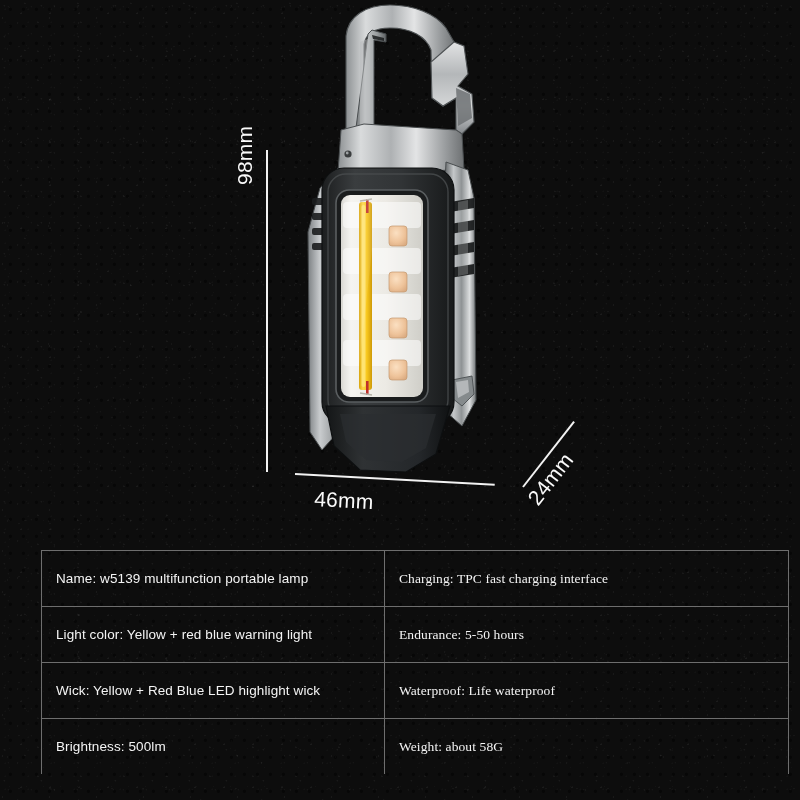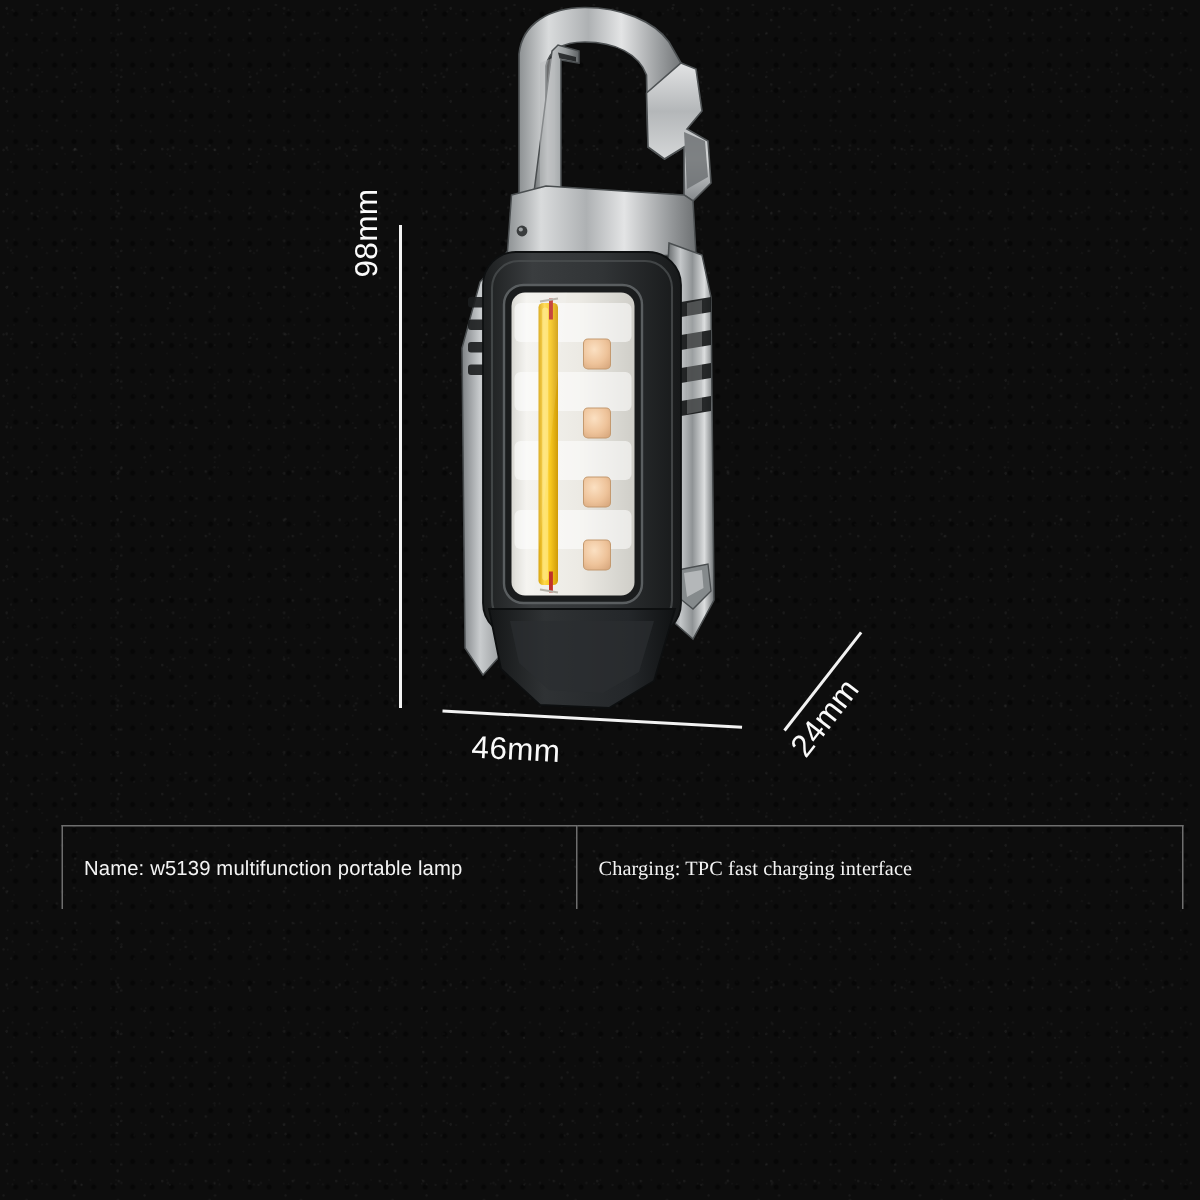--- a/index.html
+++ b/index.html
@@ -246,16 +246,28 @@
 
   <div class="dimline" id="dim-d-line"></div>
   <div class="dimlabel" id="dim-d-label">24mm</div>
 
   <table id="spec-table">
     <tbody>
       <tr>
         <td class="c-left">Name: w5139 multifunction portable lamp</td>
         <td class="c-right">Charging: TPC fast charging interface</td>
       </tr>
+      <tr>
+        <td class="c-left">Light color: Yellow + red blue warning light</td>
+        <td class="c-right">Endurance: 5-50 hours</td>
+      </tr>
+      <tr>
+        <td class="c-left">Wick: Yellow + Red Blue LED highlight wick</td>
+        <td class="c-right">Waterproof: Life waterproof</td>
+      </tr>
+      <tr>
+        <td class="c-left">Brightness: 500lm</td>
+        <td class="c-right">Weight: about 58G</td>
+      </tr>
     </tbody>
   </table>
 
 </div>
 
 </body></html>

